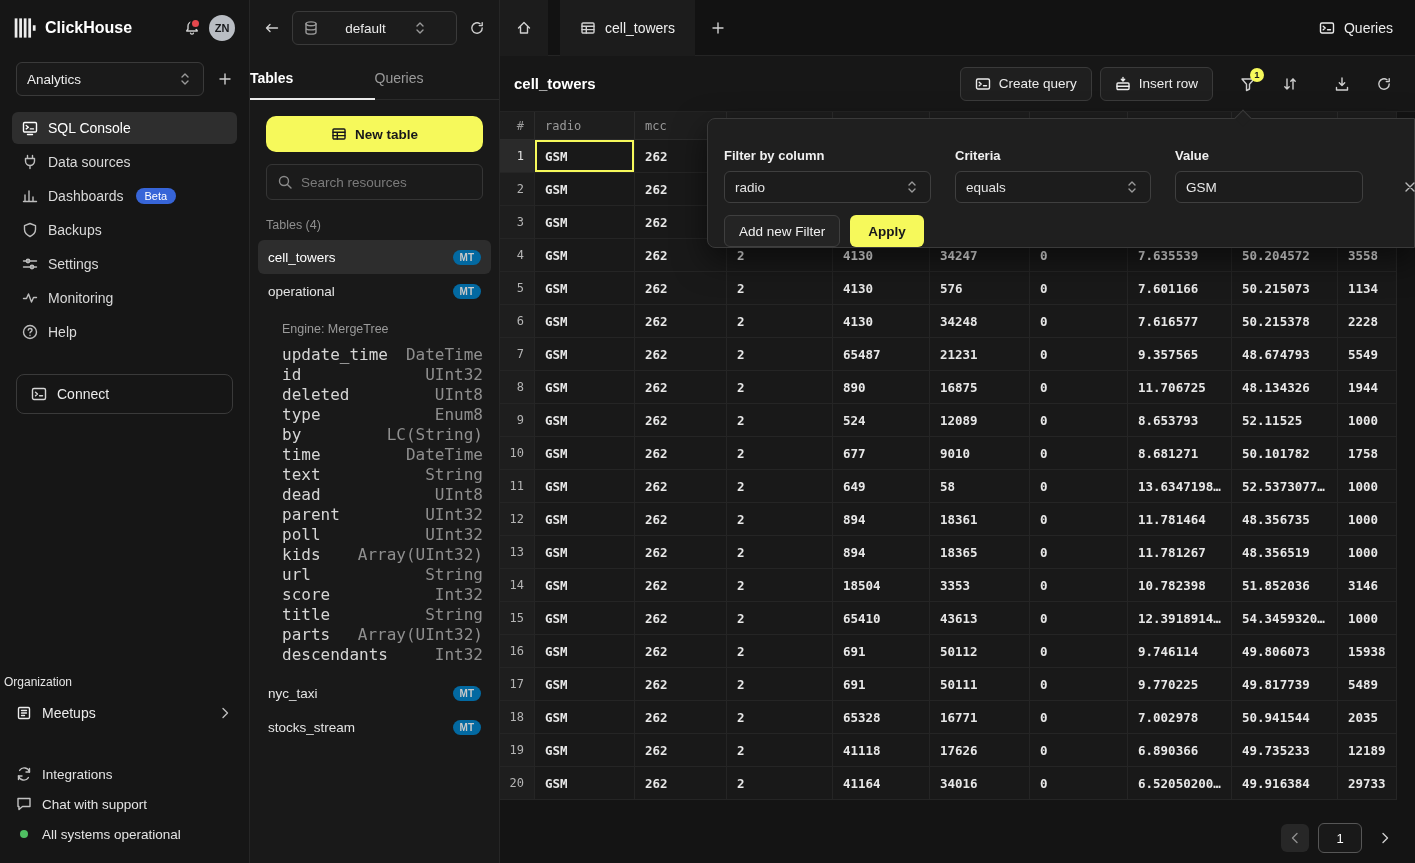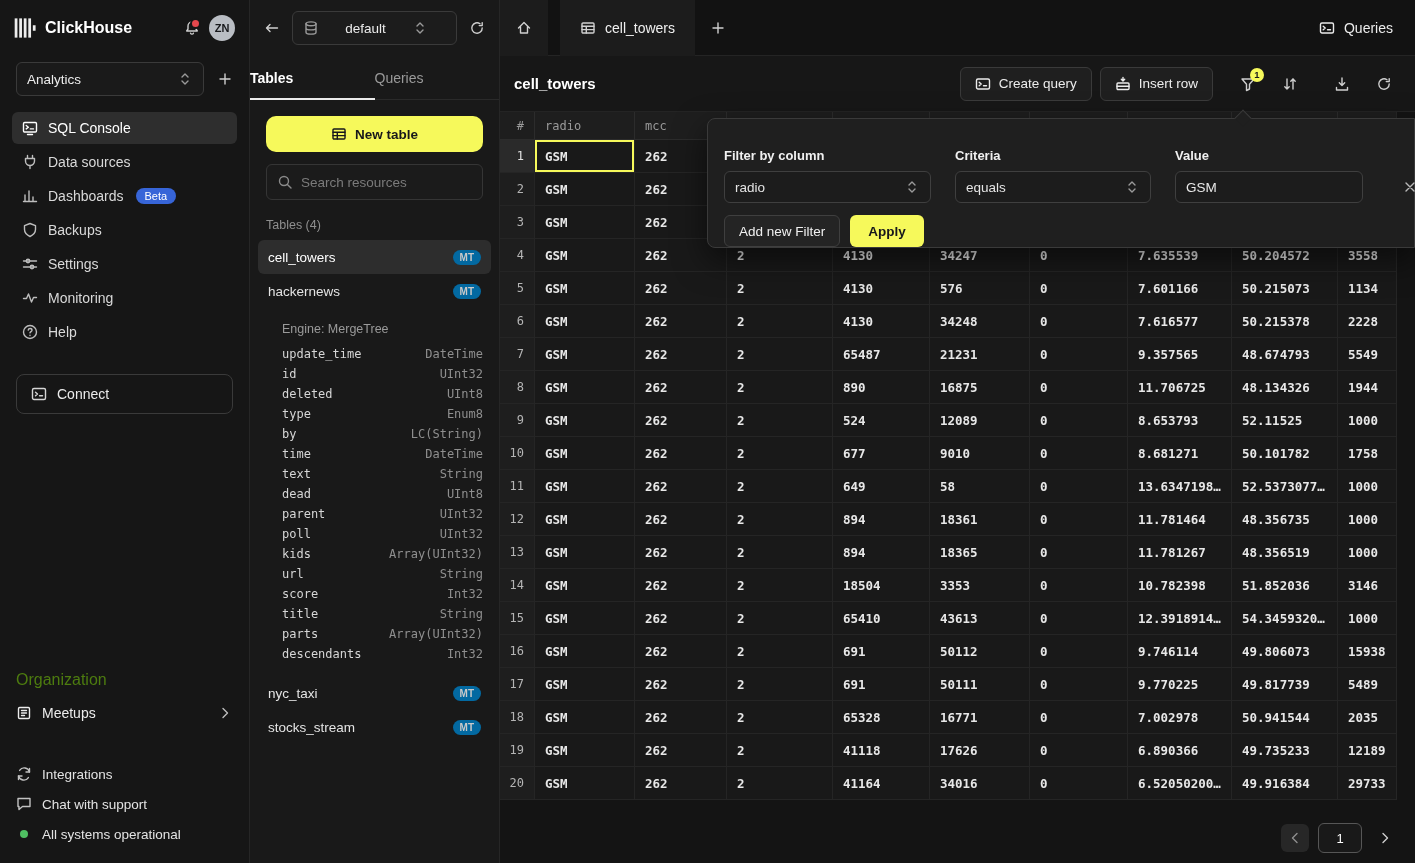--- a/index.html
+++ b/index.html
@@ -22,21 +22,21 @@
 .plus-btn{color:#cfcfcf}
 .nav{margin-top:14px}
 .nav-item{height:32px;margin:2px 12px;padding:0 10px;border-radius:6px;display:flex;align-items:center;gap:10px;font-size:14px;color:#d9d9d9;cursor:default}
 .nav-item .icon{color:#bdbdbd}
 .nav-item.active{background:#2e2e2e;color:#fff}
 .nav-item.active .icon{color:#fff}
 .badge-beta{background:#3765d8;color:#fff;font-size:11px;padding:2px 9px;border-radius:10px;margin-left:2px}
 .connect{margin:24px 16px 0;height:40px;border:1px solid #3a3a3a;border-radius:8px;display:flex;align-items:center;gap:10px;padding:0 14px;font-size:14px;color:#ececec}
 .connect .icon{color:#d5d5d5}
 .sb-spacer{flex:1}
-.org-label{font-size:16px;color:#4d7c0f;margin:0 16px 6px}
+.org-label{font-size:12px;color:#e5e5e5;margin:0 4px 6px}
 .org-item{height:36px;display:flex;align-items:center;gap:10px;padding:0 16px;font-size:14px;color:#ececec}
 .org-item .chev{margin-left:auto;color:#bdbdbd}
 .sb-footer{padding:28px 0 14px}
 .foot-item{height:30px;display:flex;align-items:center;gap:10px;padding:0 16px;font-size:13.5px;color:#e3e3e3}
 .foot-item .icon{color:#c2c2c2}
 .status-dot{width:8px;height:8px;border-radius:50%;background:#4fc062;margin:0 4px}
 
 .explorer{width:250px;flex:none;background:#191919;border-right:1px solid #262626;display:flex;flex-direction:column}
 .exp-head{height:56px;flex:none;display:flex;align-items:center;gap:12px;padding:0 14px;color:#cfcfcf}
 .db-select{flex:1;height:34px;border:1px solid #3a3a3a;border-radius:6px;display:flex;align-items:center;gap:8px;padding:0 10px;font-size:13.5px;color:#ececec;background:#1c1c1c}
@@ -49,21 +49,21 @@
 .search-box{margin:0 16px;height:36px;border:1px solid #353535;border-radius:6px;display:flex;align-items:center;gap:8px;padding:0 10px;color:#8a8a8a;background:#1b1b1b}
 .search-box input{flex:1;background:none;border:none;outline:none;color:#ddd;font-size:13.5px;font-family:inherit}
 .search-box input::placeholder{color:#7b7b7b}
 .tables-label{margin:18px 16px 8px;font-size:12.5px;color:#8f8f8f}
 .tbl-row{height:34px;margin:0 8px;padding:0 10px;border-radius:6px;display:flex;align-items:center;font-size:13.5px;color:#e4e4e4}
 .tbl-row .tbl-name{flex:1}
 .tbl-row.selected{background:#2d2d2d;color:#fff}
 .mt-badge{background:#0369a1;color:#c9c9c9;font-size:10px;font-weight:700;padding:2px 7px;border-radius:9px}
 .engine-line{margin:14px 16px 8px 32px;font-size:12.5px;color:#9a9a9a}
 .fields{margin:0 16px 12px 32px;font-family:"DejaVu Sans Mono",monospace}
-.field-row{display:flex;justify-content:space-between;align-items:center;height:20px;font-size:12px}
+.field-row{display:flex;justify-content:space-between;align-items:flex-end;height:20px;font-size:16px}
 .f-name{color:#d6d6d6}
 .f-type{color:#8f8f8f}
 
 .main{flex:1;min-width:0;display:flex;flex-direction:column;background:#141414}
 .main-tabbar{height:56px;flex:none;background:#121212;display:flex;align-items:center;border-bottom:1px solid #242424}
 .home-tab{width:48px;height:56px;display:flex;align-items:center;justify-content:center;background:#1c1c1c;color:#cfcfcf}
 .doc-tab{height:56px;margin-left:12px;padding:0 20px;display:flex;align-items:center;gap:9px;background:#1c1c1c;color:#f0f0f0;font-size:14px}
 .doc-tab .icon{color:#cfcfcf}
 .plus-tab{width:46px;height:56px;display:flex;align-items:center;justify-content:center;color:#cfcfcf}
 .queries-btn{margin-left:auto;margin-right:22px;display:flex;align-items:center;gap:9px;color:#ececec;font-size:14px}
@@ -310,21 +310,21 @@
         </span>
       <input placeholder="Search resources" style="">
     </div>
     <div class="tables-label">Tables (4)</div>
     <div id="tables-list">
         <div class="tbl-row selected">
           <span class="tbl-name">cell_towers</span>
           <span class="mt-badge">MT</span>
         </div>
         <div class="tbl-row">
-          <span class="tbl-name">hackernews</span>
+          <span class="tbl-name">operational</span>
           <span class="mt-badge">MT</span>
         </div>
         <div class="engine-line">Engine: MergeTree</div>
         <div class="fields">
           <div class="field-row">
             <span class="f-name">update_time</span>
             <span class="f-type">DateTime</span>
           </div>
           <div class="field-row">
             <span class="f-name">id</span>

